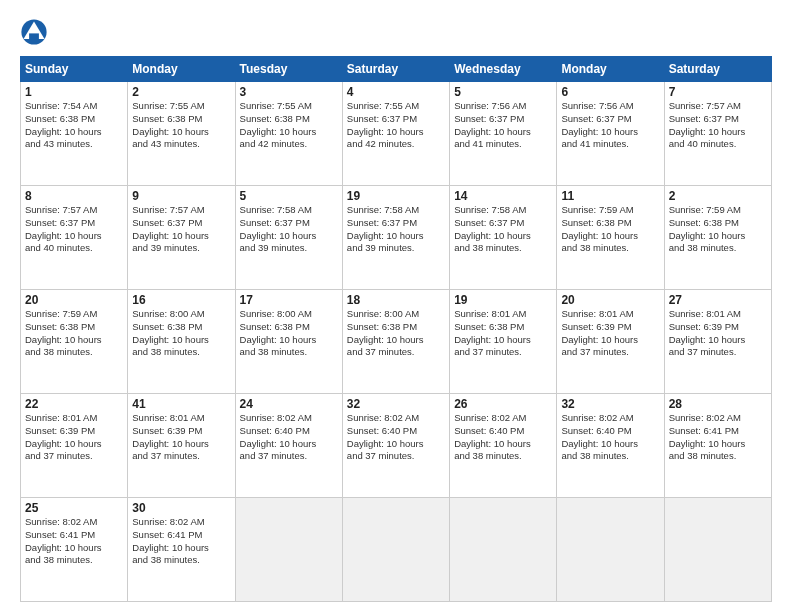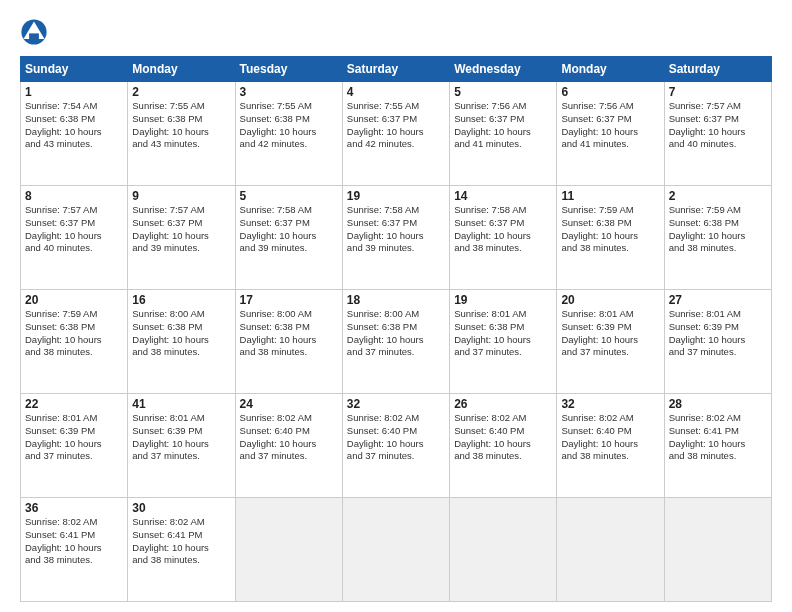--- a/index.html
+++ b/index.html
@@ -327,21 +327,21 @@
           <td>
             <span class="day-num">28</span>
             <div class="day-info" style="white-space: pre-line;">Sunrise: 8:02 AM
 Sunset: 6:41 PM
 Daylight: 10 hours
 and 38 minutes.</div>
           </td>
         </tr>
         <tr>
           <td>
-            <span class="day-num">36</span>
+            <span class="day-num">25</span>
             <div class="day-info" style="white-space: pre-line;">Sunrise: 8:02 AM
 Sunset: 6:41 PM
 Daylight: 10 hours
 and 38 minutes.</div>
           </td>
           <td>
             <span class="day-num">30</span>
             <div class="day-info" style="white-space: pre-line;">Sunrise: 8:02 AM
 Sunset: 6:41 PM
 Daylight: 10 hours

